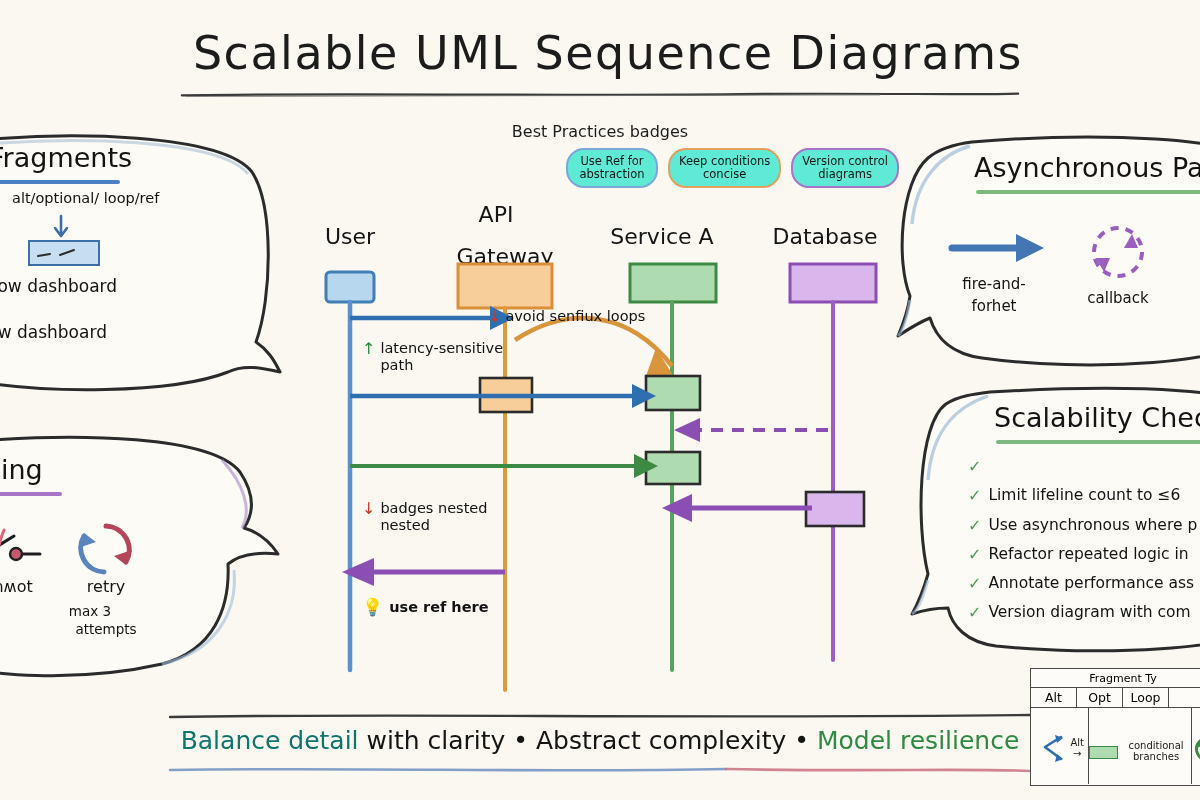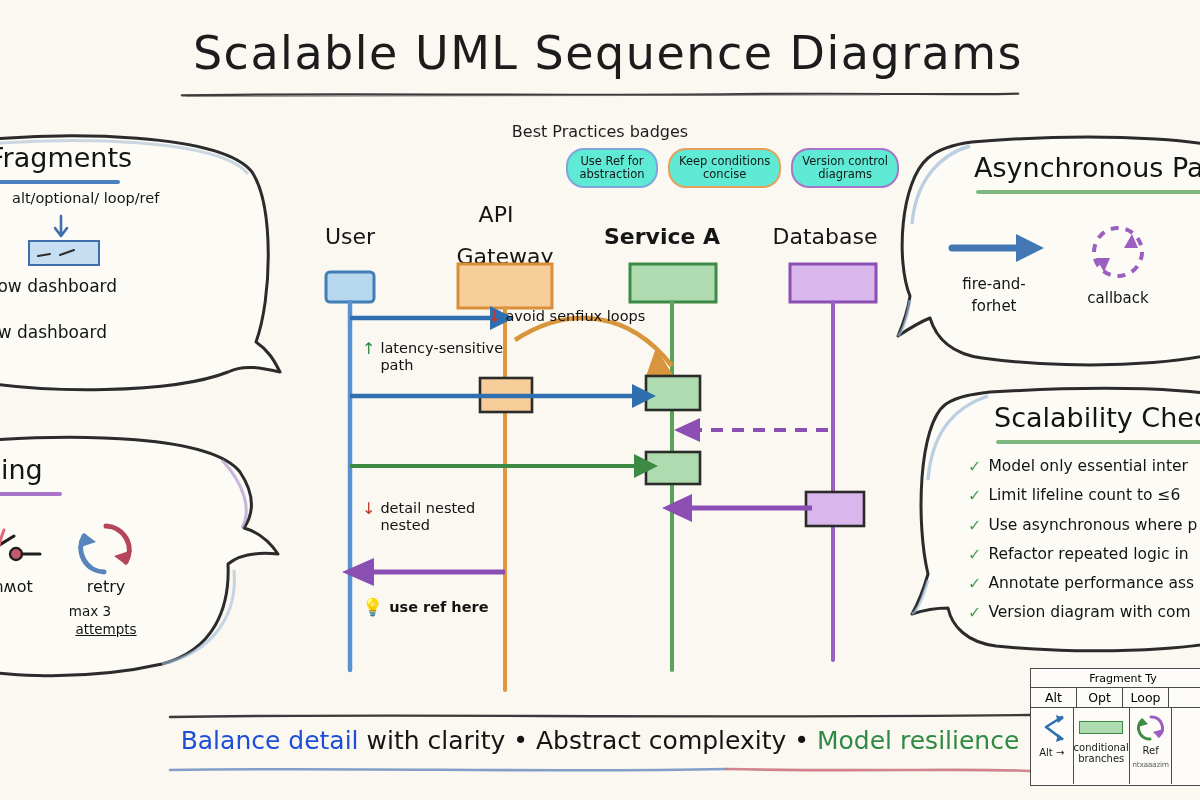--- a/index.html
+++ b/index.html
@@ -63,35 +63,35 @@
   .chk { color: #4a9d52; font-size: 16px; }
 
   .async-cap { position: absolute; font-size: 15px; text-align: center; color: #141414;
                line-height: 1.12; transform: translateX(-50%); }
   .err-cap { position: absolute; font-size: 16px; text-align: center; color: #141414;
              line-height: 1.14; transform: translateX(-50%); }
   .err-sub { font-size: 13.5px; }
 
   
   #footer { left: 0; right: 0; top: 726px; text-align: center; font-size: 25px; white-space: nowrap; }
-  #footer .blue { color: #1d4ed8; text-align: center; }
+  #footer .blue { color: #0f766e; text-align: center; }
   #footer .mid { color: #151515; }
   #footer .green { color: #2f8a43; }
 
   
   #legend { left: 1030px; top: 668px; width: 186px; height: 118px;
             border: 1.6px solid #4a4a4a; background: #fdfcf8; }
   #legend .lg-title { text-align: center; font-size: 11px; padding: 3px 0 2px;
                       border-bottom: 1.4px solid #4a4a4a; white-space: nowrap; }
   #legend .lg-head { display: flex; border-bottom: 1.4px solid #4a4a4a; }
   #legend .lg-head div { flex: 1; text-align: center; font-size: 12.5px; padding: 2px 0;
                          border-right: 1.4px solid #4a4a4a; }
   #legend .lg-body { display: flex; height: 76px; }
   #legend .lg-body .cell { flex: 1; border-right: 1.4px solid #4a4a4a;
-                           display: flex; flex-direction: column; align-items: center;
+                           display: flex; flex-direction: row; align-items: center;
                            justify-content: flex-start; padding-top: 5px; gap: 3px; }
   #legend .cell-lab { font-size: 10px; text-align: center; line-height: 1.05; color: #1a1a1a; }
   #legend .cell-sub { font-size: 7.5px; text-align: center; color: #666; letter-spacing: -0.3px; }
 </style>
 </head>
 <body style="background: rgb(250, 248, 241);">
 
 <div id="canvas">
 
   <div class="abs" id="title">Scalable UML Sequence Diagrams</div>
@@ -166,21 +166,21 @@
       <div class="abs err-cap" style="left:78px; top:146px;">topnʍot</div>
 
       <svg class="abs" style="left:148px; top:86px;" width="72" height="62">
         <path d="M36,8 A24,24 0 0,1 56,44" stroke="#b7455a" stroke-width="5" fill="none" stroke-linecap="round"></path>
         <path d="M62,32 L56,47 L44,38" fill="#b7455a"></path>
         <path d="M34,54 A24,24 0 0,1 14,18" stroke="#5a84bd" stroke-width="5" fill="none" stroke-linecap="round"></path>
         <path d="M8,30 L14,15 L26,24" fill="#5a84bd"></path>
       </svg>
       <div class="abs err-cap" style="left:184px; top:146px;">retry</div>
       <div class="abs err-cap err-sub" style="left:168px; top:172px;">max 3</div>
-      <div class="abs err-cap err-sub" style="left:184px; top:190px;text-decoration:underline;">attempts</div>
+      <div class="abs err-cap err-sub" style="left:184px; top:190px;">attempts</div>
     </div>
   </div>
 
   <div class="abs bubble" id="panel-async">
     <svg class="bubble-svg" viewBox="0 0 366 240">
       <path d="M60,10 C180,0 330,4 356,34 C378,62 378,160 358,196 C330,234 170,240 70,226
                C40,222 24,206 18,186 C8,190 -2,196 -14,204 C-8,190 -4,178 -2,164
                C-16,130 -12,50 16,26 C28,16 44,12 60,10 Z" fill="#fcfbf6" stroke="#2b2b2b" stroke-width="3" stroke-linejoin="round"></path>
       <path d="M58,14 C30,22 4,46 0,92" fill="none" stroke="#9fbcd8" stroke-width="3.4" opacity="0.7"></path>
       <path d="M-2,168 C-6,192 -10,200 -14,204" fill="none" stroke="#9fbcd8" stroke-width="3" opacity="0.6"></path>
@@ -220,21 +220,20 @@
       <path d="M58,12 C28,22 2,44 -2,96" fill="none" stroke="#9fbcd8" stroke-width="3.4" opacity="0.7"></path>
       <path d="M-2,196 C-8,216 -12,226 -18,230" fill="none" stroke="#9fbcd8" stroke-width="3" opacity="0.6"></path>
     </svg>
     <div class="bubble-inner">
       <div class="abs bubble-title" style="left:64px; top:18px;">Scalability Checkli</div>
       <div class="abs bubble-rule" style="left:66px; top:56px; width:268px; background:#7cb87f;"></div>
 
       <div class="abs" style="left:38px; top:72px; display:flex; flex-direction:column; gap:8px;">
         <div class="chk-row">
           <span class="chk">✓</span>
-          <span>Model only essential inter</span>
         </div>
         <div class="chk-row">
           <span class="chk">✓</span>
           <span>Limit lifeline count to ≤6</span>
         </div>
         <div class="chk-row">
           <span class="chk">✓</span>
           <span>Use asynchronous where p</span>
         </div>
         <div class="chk-row">
@@ -251,21 +250,21 @@
         </div>
       </div>
     </div>
   </div>
 
   <div class="abs" style="left:300px; top:200px; width:620px; height:500px;">
 
     <div class="lifeline-label" style="left:50px; top:26px;">User</div>
     <div class="lifeline-label" style="left:196px; top:4px;">API</div>
     <div class="lifeline-label" style="left:205px; top:30px;margin-top:16px;">Gateway</div>
-    <div class="lifeline-label" style="left:362px; top:26px;font-weight:bold;">Service A</div>
+    <div class="lifeline-label" style="left:362px; top:26px;">Service A</div>
     <div class="lifeline-label" style="left:525px; top:26px;">Database</div>
 
     <svg width="620" height="500" style="position:absolute; left:0; top:0; overflow:visible;">
 
       <rect x="26" y="72" width="48" height="30" rx="4" fill="#b7d7ef" stroke="#3f7fb5" stroke-width="3"></rect>
       <rect x="158" y="64" width="94" height="44" fill="#f7cd99" stroke="#d98f38" stroke-width="3"></rect>
       <rect x="330" y="64" width="86" height="38" fill="#aedcb0" stroke="#3d8a45" stroke-width="3"></rect>
       <rect x="490" y="64" width="86" height="38" fill="#d9b6ec" stroke="#8b4fb3" stroke-width="3"></rect>
 
       <path d="M50,102 L50,470" stroke="#5a91cf" stroke-width="4.5" stroke-linecap="round"></path>
@@ -309,21 +308,21 @@
       <span style="color:#2f8a43; font-size:16px;">↑</span>
       <span>
         <span style="display:block;">latency-sensitive</span>
         <span style="display:block;">path</span>
       </span>
     </div>
 
     <div class="note" style="left:62px; top:300px; display:flex; gap:5px; align-items:flex-start; white-space:nowrap;">
       <span style="color:#c0392b; font-size:16px;">↓</span>
       <span>
-        <span style="display:block;">detail nested</span>
+        <span style="display:block;">badges nested</span>
         <span style="display:block;">nested</span>
       </span>
     </div>
 
     <div class="note" style="left:62px; top:398px; display:flex; gap:6px; align-items:center; white-space:nowrap;">
       <span style="font-size:17px;">💡</span>
       <span style="font-weight:600;">use ref here</span>
     </div>
   </div>
 

